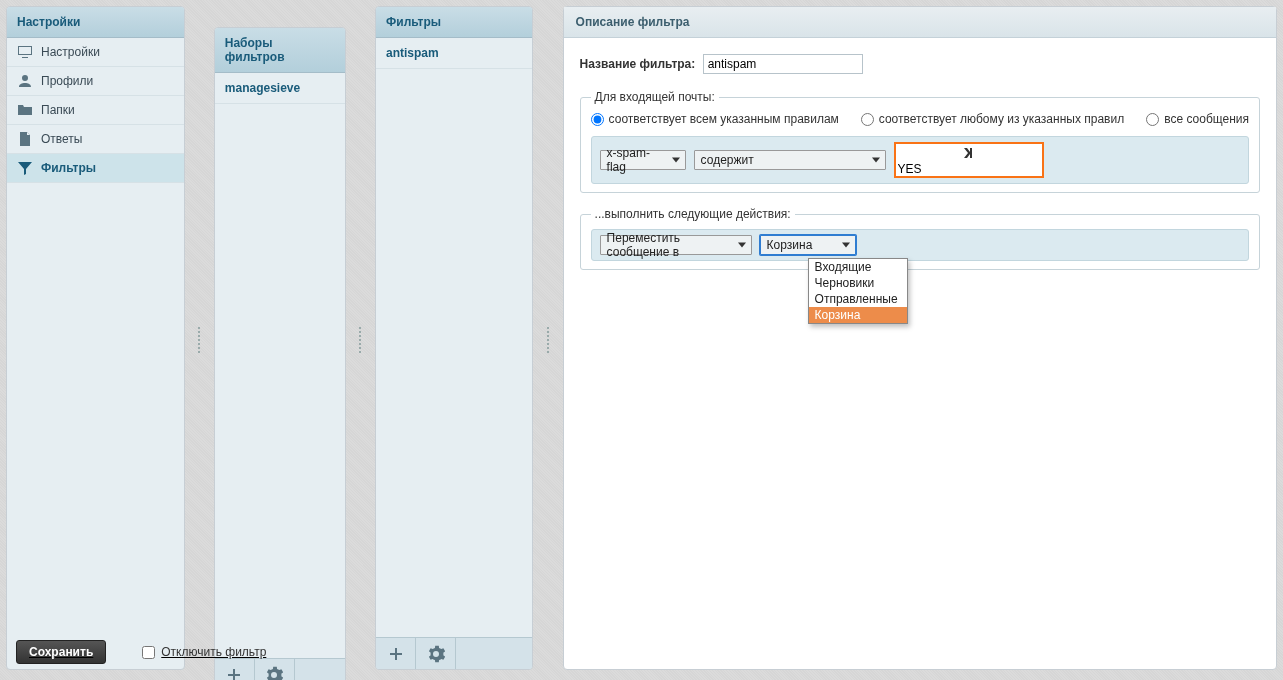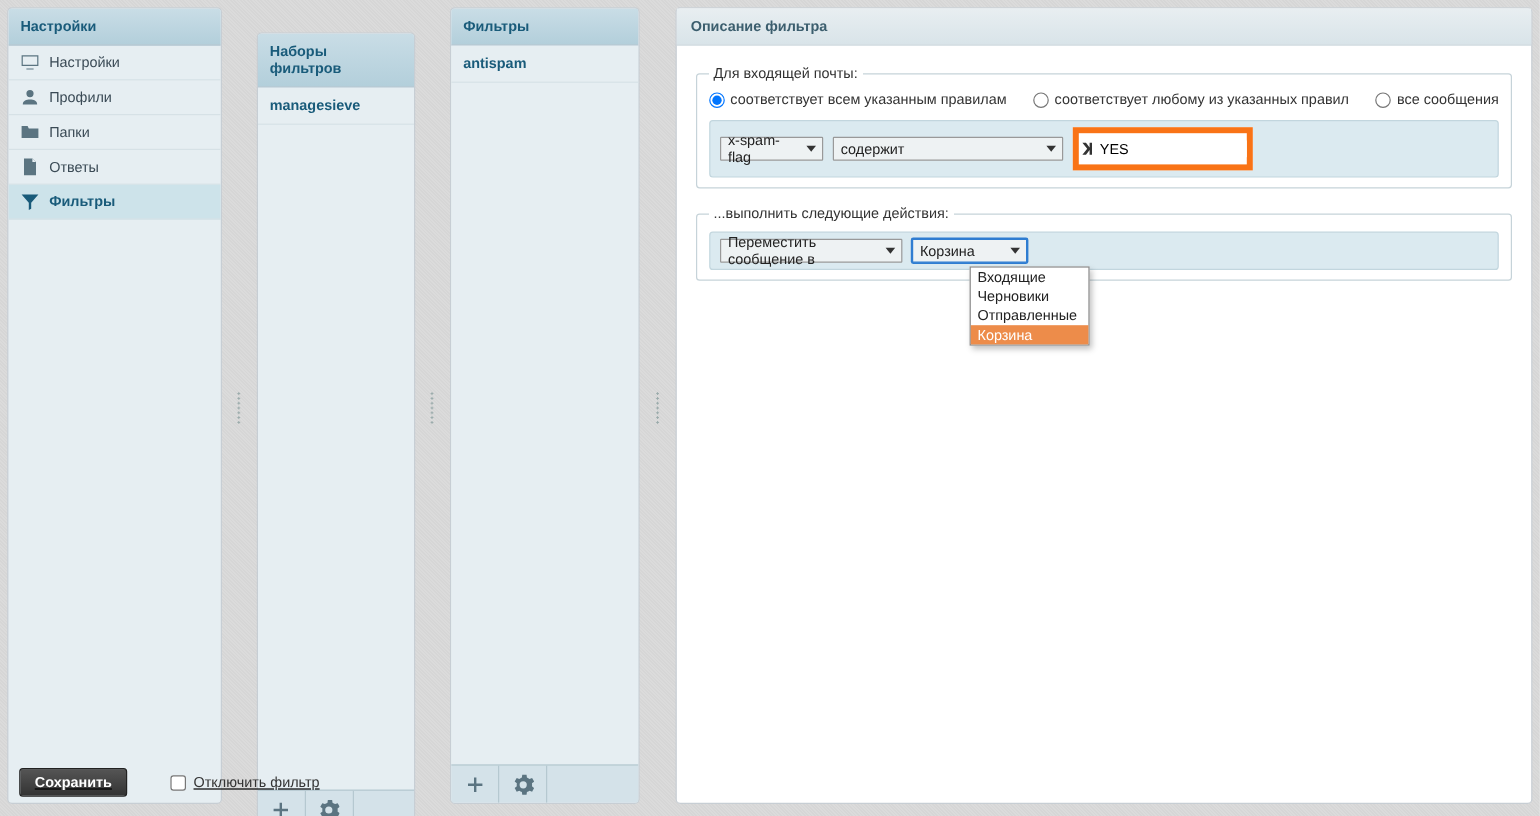--- a/index.html
+++ b/index.html
@@ -138,22 +138,22 @@
     border-top:5px solid #333;
     transform:translateY(-50%);
   }
   .faux-select.blue-focus { border:1px solid #2f7dd1; box-shadow:0 0 0 1px #2f7dd1;}
   .w-header { width:86px;}
   .w-cond   { width:192px;}
   .w-action { width:152px;}
   .w-folder { width:96px;}
   .value-wrap {
     display:flex; align-items:center;
-    background:#fff; border:5px solid #f97316;
-    height:36px; width:150px;
+    background:#fff; border:2px solid #f97316;
+    height:36px; width:150px;flex-direction:column;
   }
   .value-wrap .x-icon {
     width:18px;height:18px; display:flex;align-items:center;justify-content:center;
     cursor:pointer;
   }
   .value-wrap input { border:none; outline:none; font-size:12px; width:100%; padding:0 2px;}
   .dropdown-popup {
     position:absolute;
     top:28px; left:216px;
     width:100px;
@@ -281,20 +281,24 @@
   </div>
 
   <div class="splitter">
       <div class="splitter-dots"></div>
     </div>
 
   <div class="panel-detail">
     <div class="detail-head">Описание фильтра</div>
     <div class="detail-body">
 
+      <div class="name-row">
+        <label>Название фильтра:</label>
+        <input type="text" value="antispam" style="">
+      </div>
 
       <fieldset>
         <legend>Для входящей почты:</legend>
         <div class="radio-row">
           <label>
             <input type="radio" name="m" checked="" style="">
             <span>соответствует всем указанным правилам</span>
           </label>
           <label>
             <input type="radio" name="m" style="">

